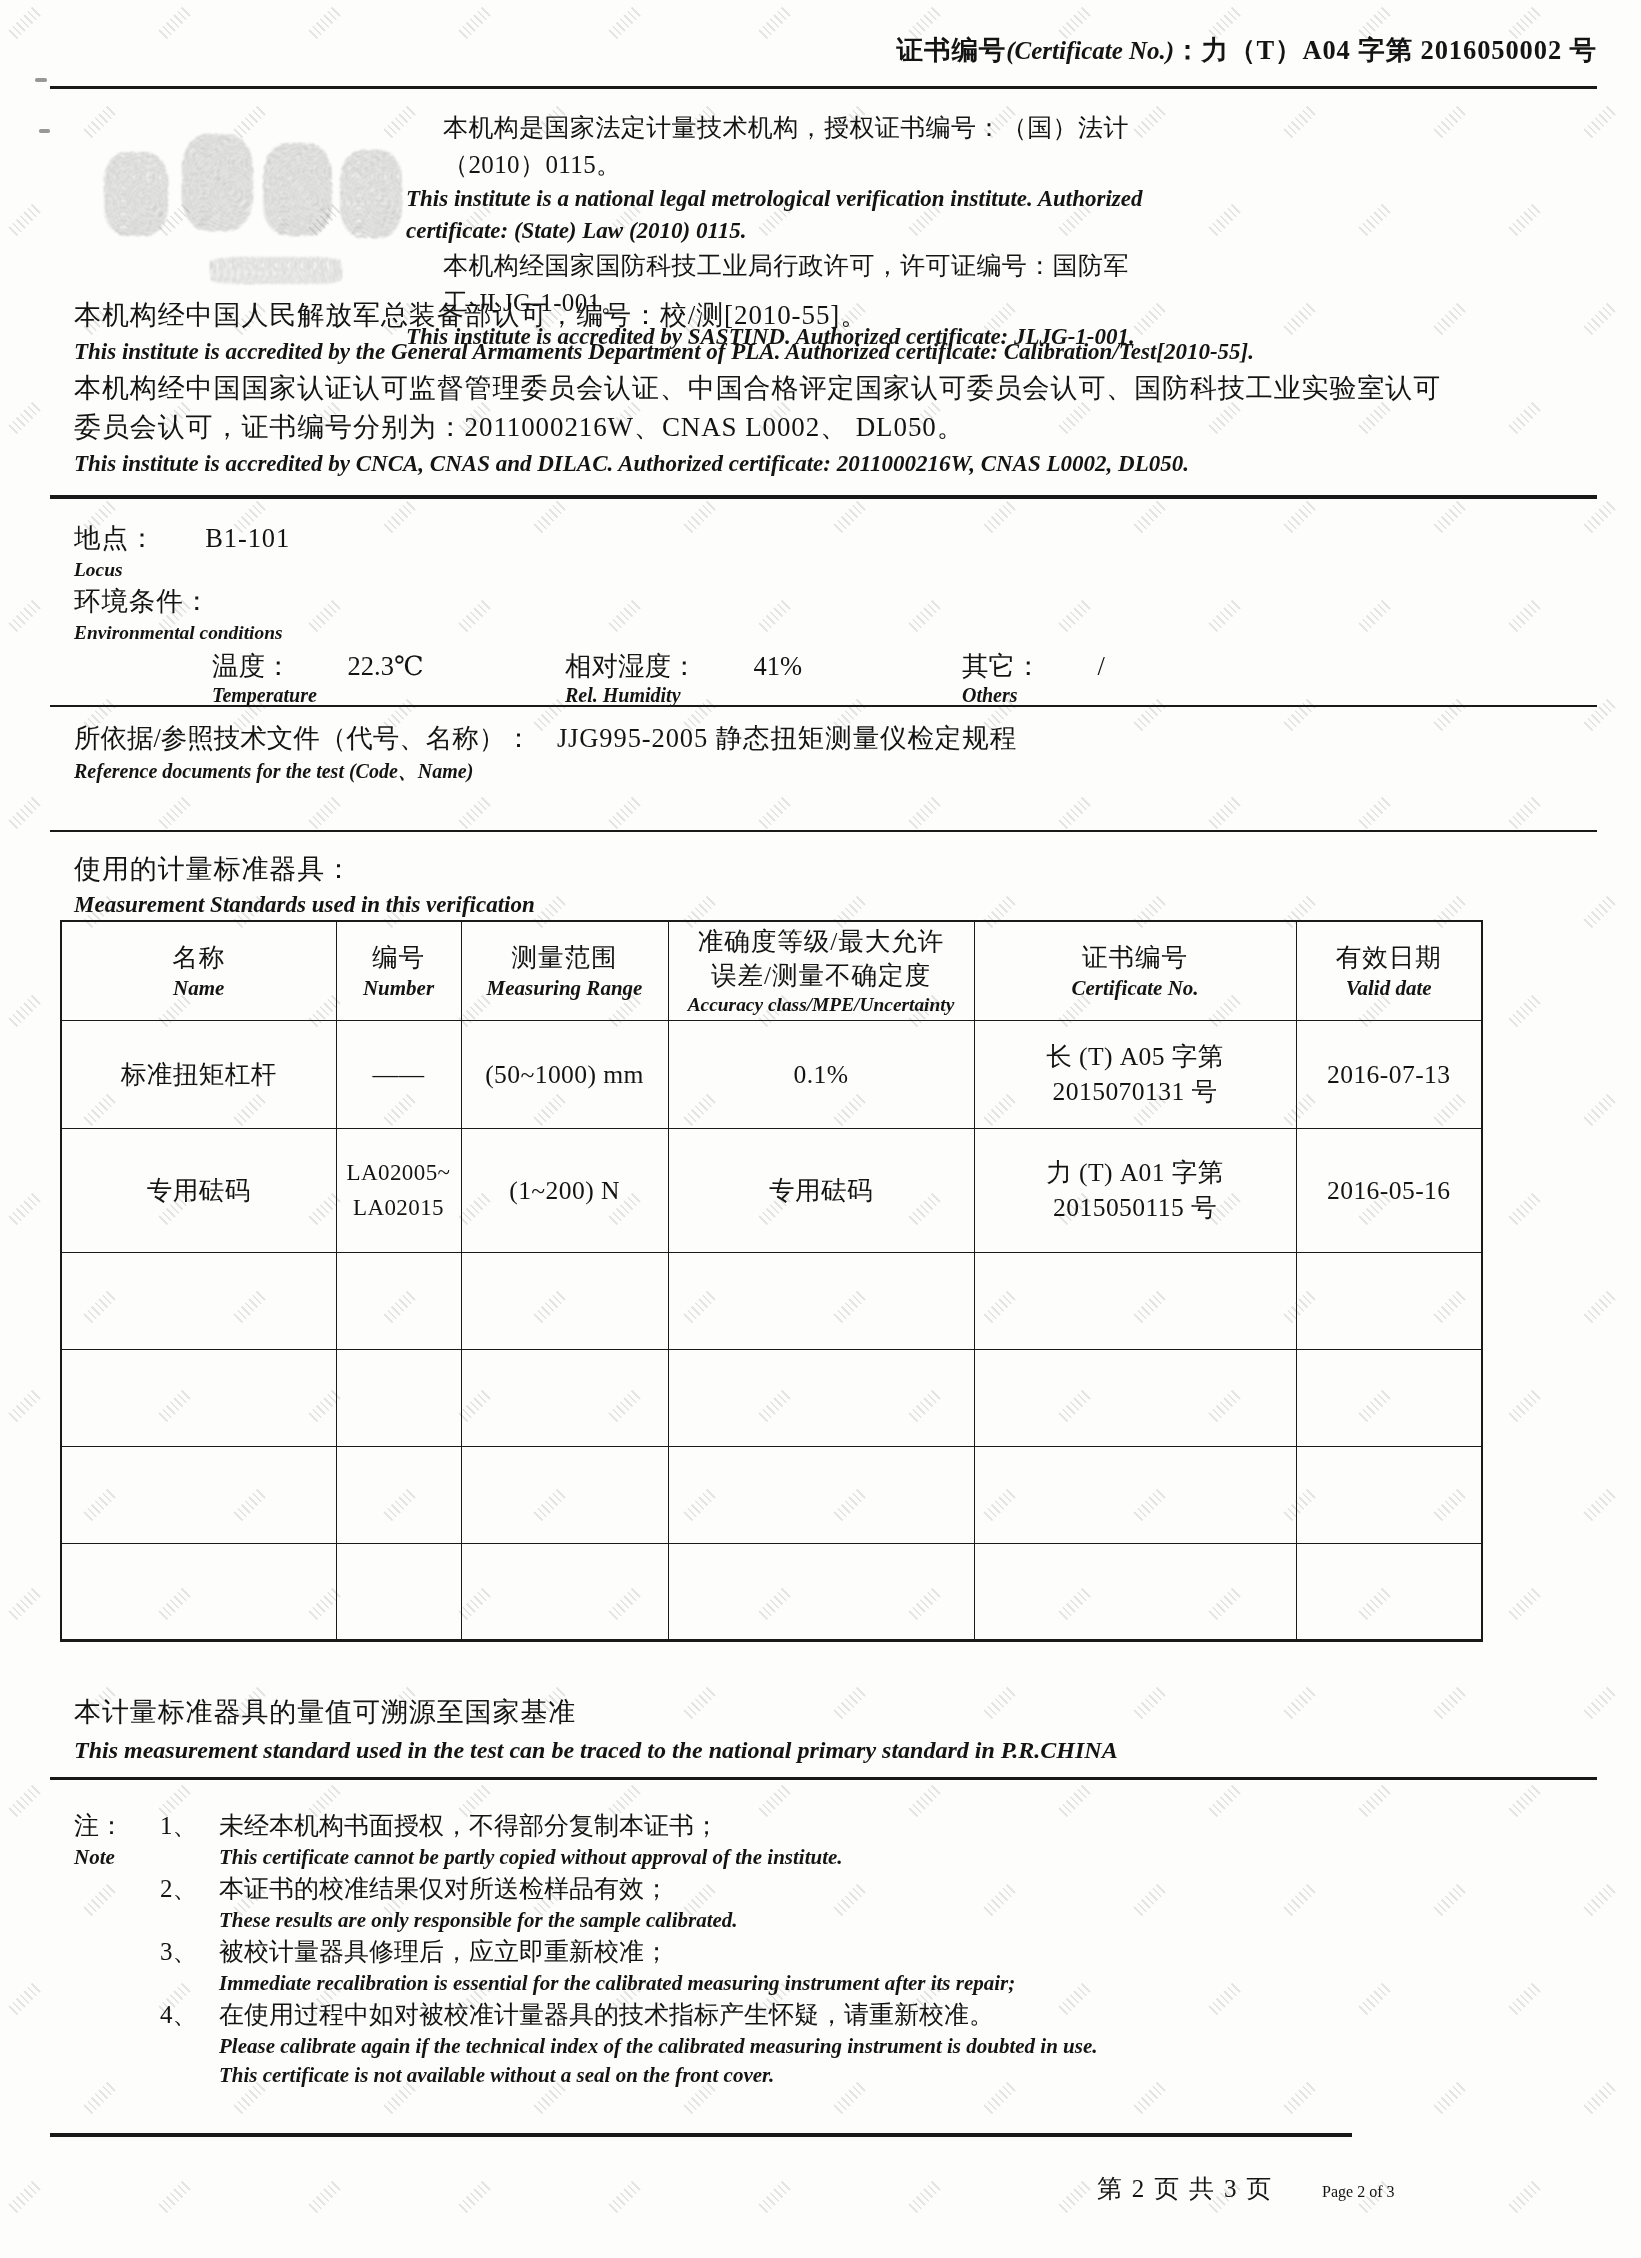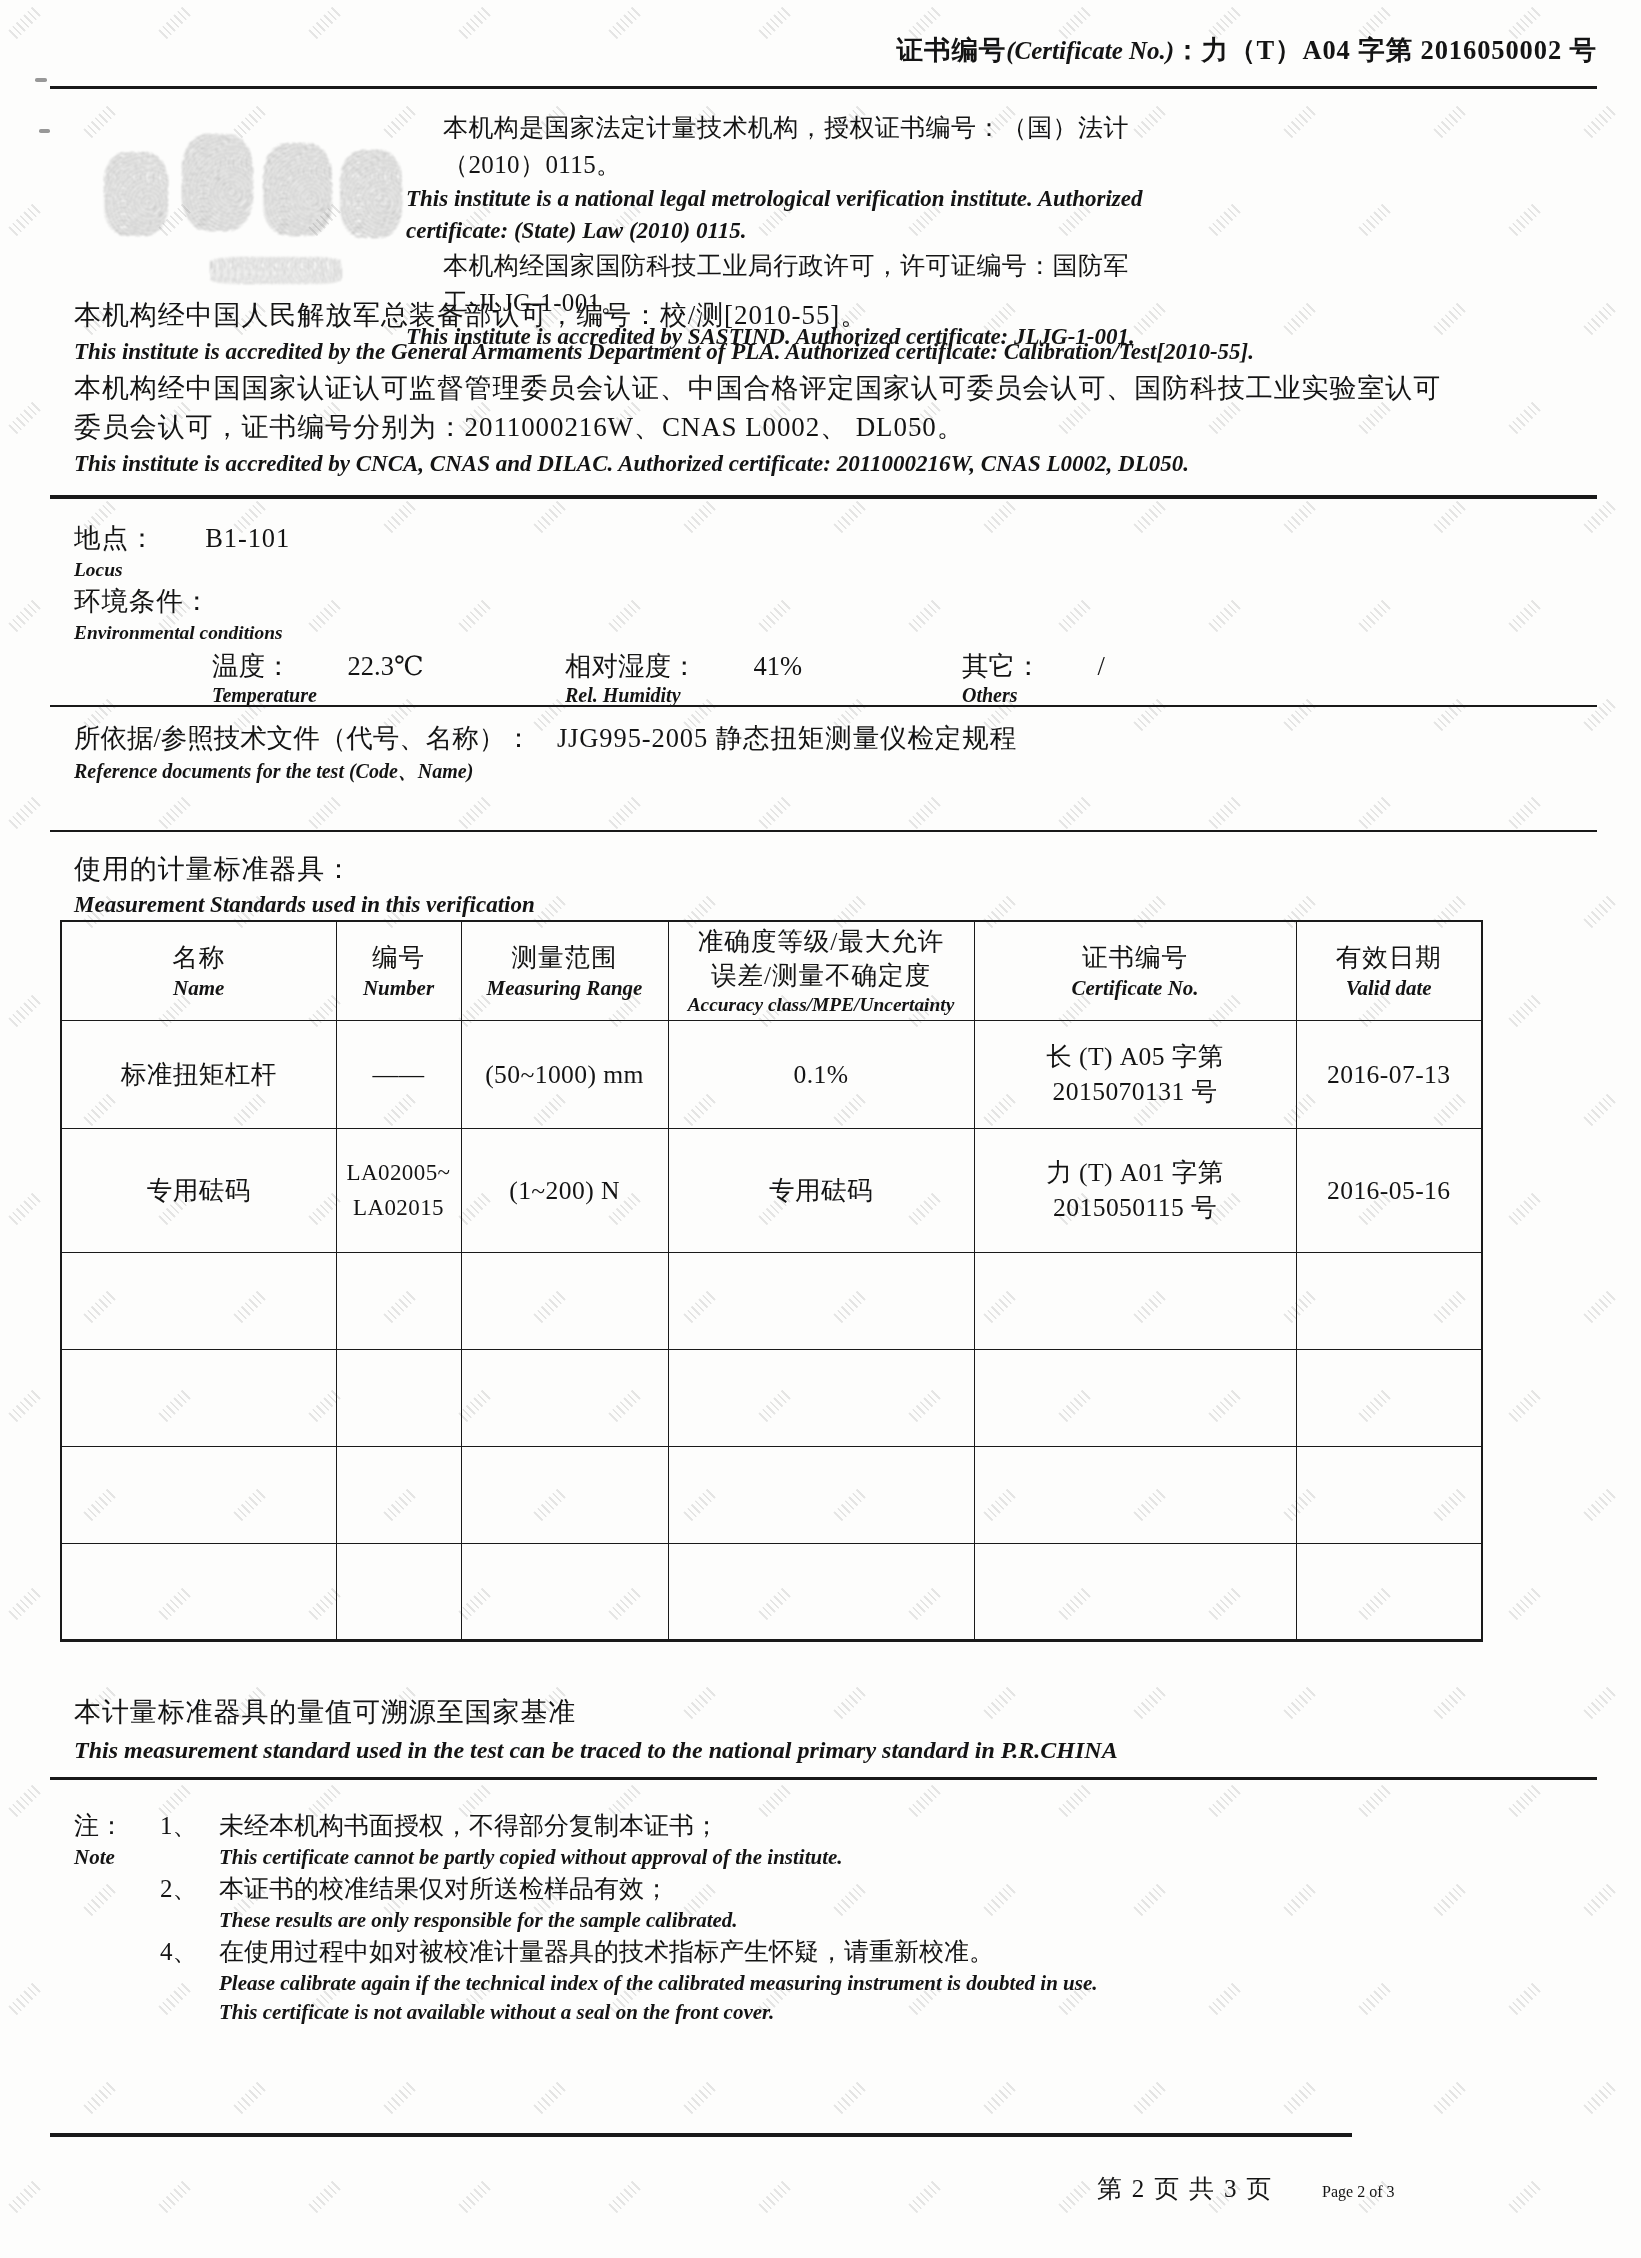--- a/index.html
+++ b/index.html
@@ -558,20 +558,24 @@
       <ol class="note-items">
         <li>
           <div class="line zh"><span class="num">1、</span><span>未经本机构书面授权，不得部分复制本证书；</span></div>
           <span class="en">This certificate cannot be partly copied without approval of the institute.</span>
         </li>
         <li>
           <div class="line zh"><span class="num">2、</span><span>本证书的校准结果仅对所送检样品有效；</span></div>
           <span class="en">These results are only responsible for the sample calibrated.</span>
         </li>
         <li>
+          <div class="line zh"><span class="num">3、</span><span>被校计量器具修理后，应立即重新校准；</span></div>
+          <span class="en">Immediate recalibration is essential for the calibrated measuring instrument after its repair;</span>
+        </li>
+        <li>
           <div class="line zh"><span class="num">4、</span><span>在使用过程中如对被校准计量器具的技术指标产生怀疑，请重新校准。</span></div>
           <span class="en">Please calibrate again if the technical index of the calibrated measuring instrument is doubted in use.</span>
         </li>
         <li>
           <span class="en">This certificate is not available without a seal on the front cover.</span>
         </li>
       </ol>
     </section>
 
     <div class="rule rule-6"></div>

